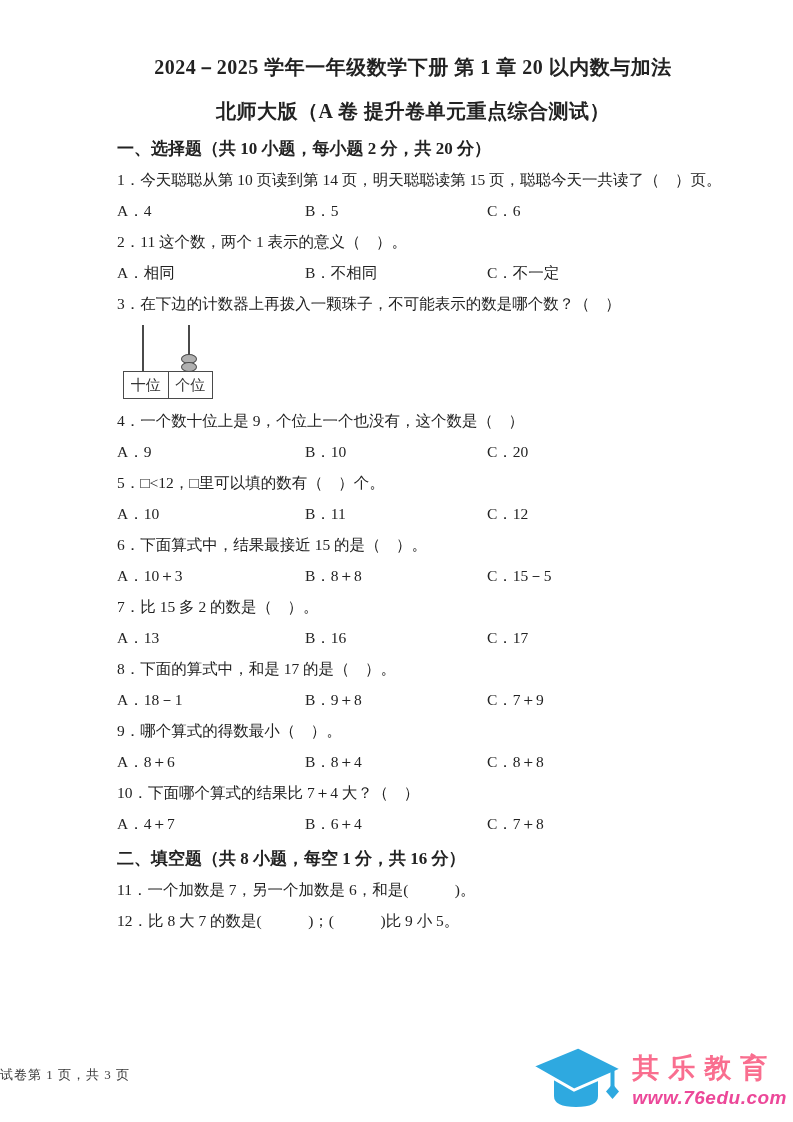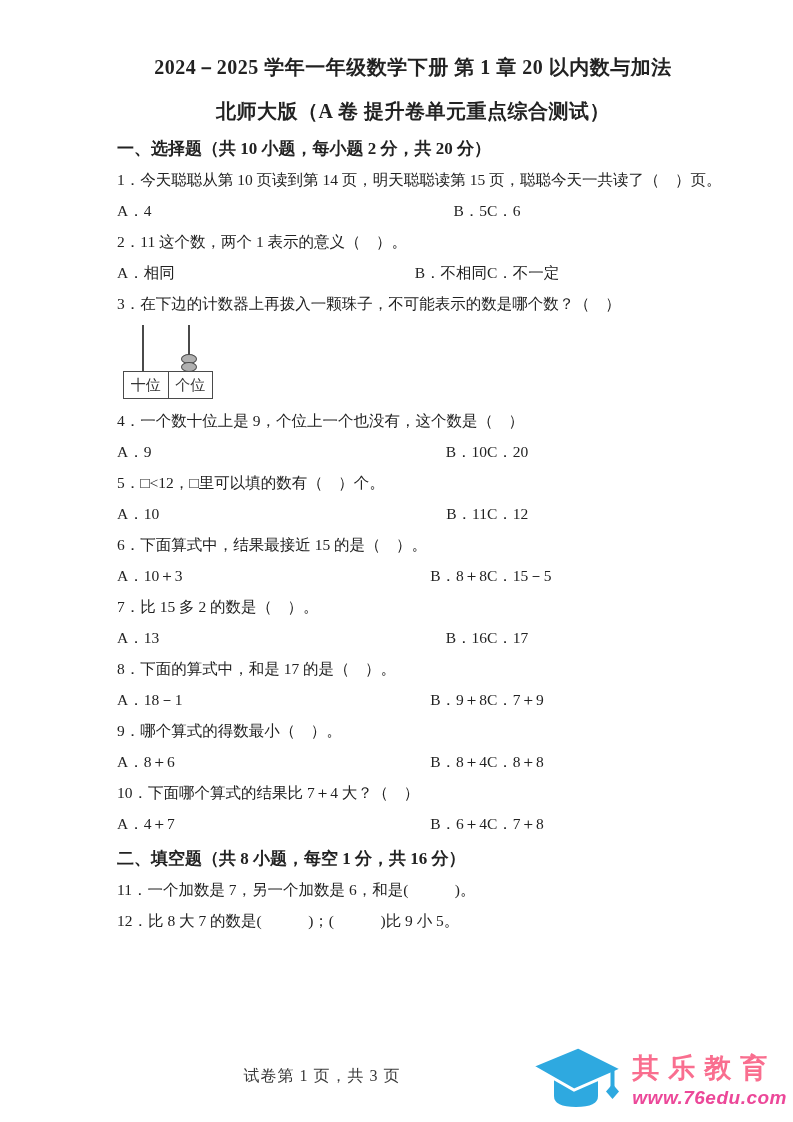--- a/index.html
+++ b/index.html
@@ -13,39 +13,39 @@
   .title-line{
     font-size:20px;font-weight:bold;text-align:center;
     line-height:44px;white-space:nowrap;letter-spacing:0.5px;
   }
   .section-heading{
     font-size:17px;font-weight:bold;line-height:31px;white-space:nowrap;
   }
   .sec2{margin-top:4px;}
   .line{font-size:15.5px;line-height:31px;white-space:nowrap;}
   .opts .optA{display:inline-block;width:188px;}
-  .opts .optB{display:inline-block;width:182px;text-align:right;}
+  .opts .optB{display:inline-block;width:182px;}
   .opts .optC{display:inline-block;}
   
   .figure-block{position:relative;height:86px;width:300px;}
   .rod{position:absolute;top:6px;width:2px;height:46px;background:#4a4a4a;}
   .rod.tens{left:25px;}
   .rod.ones{left:71px;}
   .bead{position:absolute;left:64px;width:16px;height:10px;background:#b0b0b0;
         border:1.5px solid #4a4a4a;border-radius:50%;box-sizing:border-box;}
   .bead.b1{top:35px;}
   .bead.b2{top:43px;}
   .counter-box{position:absolute;left:6px;top:52px;width:88px;height:26px;
         border:1.5px solid #4a4a4a;display:flex;box-sizing:content-box;background:#fff;}
   .cell{flex:1;display:flex;align-items:center;justify-content:center;
         font-size:15px;color:#333;line-height:26px;}
   .cell.tens-cell{border-right:1.5px solid #4a4a4a;}
   
-  .footer{position:absolute;left:0;top:1066px;width:644px;text-align:center;
-        font-size:16px;color:#3a3a3a;letter-spacing:1px;}
+  .footer{position:absolute;left:0;top:1066px;width:644px;text-align:left;
+        font-size:13px;color:#3a3a3a;letter-spacing:1px;}
   
   .logo{position:absolute;right:6px;bottom:6px;display:flex;align-items:center;}
   .logo-cap{width:104px;height:74px;flex:0 0 auto;}
   .logo-text{display:flex;flex-direction:column;align-items:flex-start;margin-left:4px;}
   .brand{font-family:"Liberation Sans","DejaVu Sans",sans-serif;font-weight:bold;
         font-size:27px;line-height:38px;letter-spacing:9px;white-space:nowrap;}
   .site{font-family:"Liberation Sans","DejaVu Sans",sans-serif;font-weight:bold;
         font-size:19px;line-height:22px;letter-spacing:0.5px;white-space:nowrap;}
 </style>
 </head>

